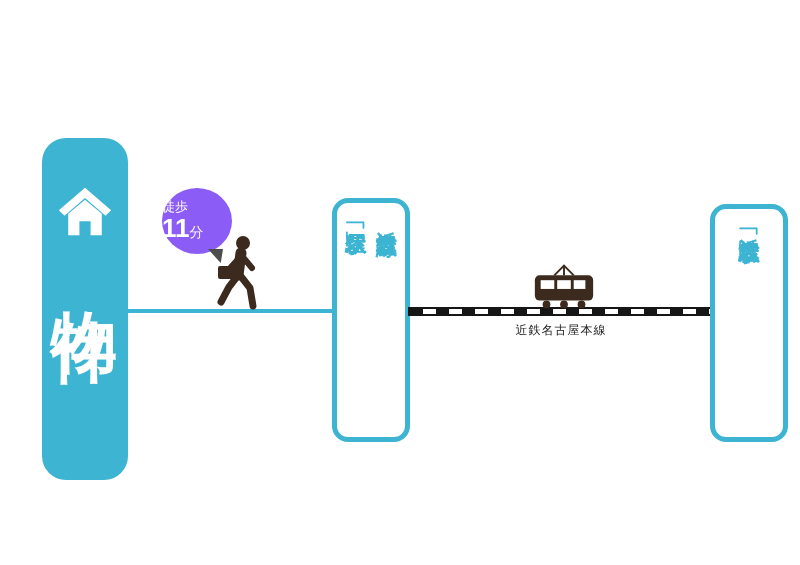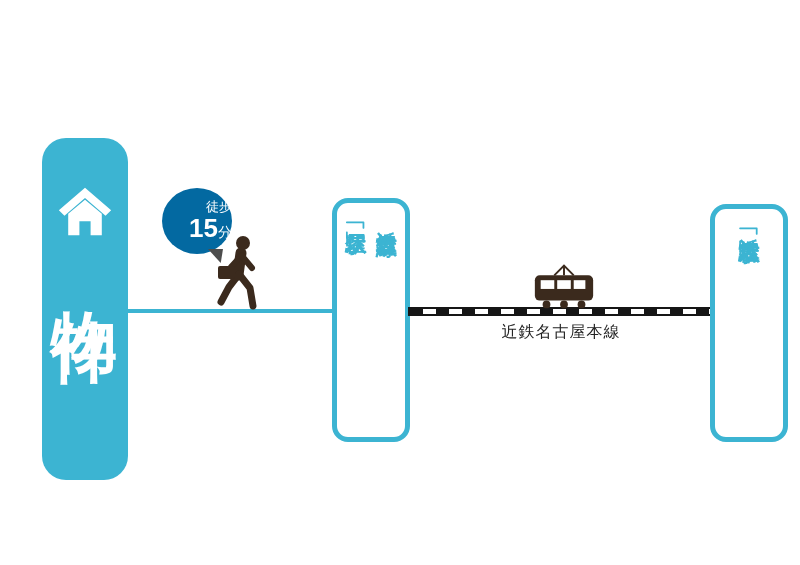--- a/index.html
+++ b/index.html
@@ -24,26 +24,26 @@
   .walk-line{
     position:absolute;left:126px;top:309px;width:208px;height:4px;background:#3CB4D2;
   }
   .railway-track{
     position:absolute;left:408px;top:307px;width:306px;height:9px;
     box-sizing:border-box;border:2px solid #161616;
     background:repeating-linear-gradient(90deg,#161616 0 13px,#ffffff 13px 26px);
   }
   .railway-label{
     position:absolute;left:408px;top:322px;width:306px;
-    text-align:center;font-size:16px;color:#222222;letter-spacing:1px;
+    text-align:center;font-size:12px;color:#222222;letter-spacing:1px;
   }
   
   .bubble{
-    position:absolute;background:#0369a1;border-radius:50%;
-    color:#ffffff;display:flex;flex-direction:column;align-items:flex-end;justify-content:center;
+    position:absolute;background:#8b5cf6;border-radius:50%;
+    color:#ffffff;display:flex;flex-direction:column;align-items:flex-start;justify-content:center;
     text-align:center;line-height:1.1;
   }
   .bubble.walk{left:162px;top:188px;width:70px;height:66px;}
   .bubble.ride{left:479px;top:211px;width:68px;height:64px;}
   .bubble-mode{font-size:13px;}
   .bubble-time .num{font-size:26px;font-weight:bold;}
   .bubble-time .unit{font-size:14px;}
   .bubble-tail{
     position:absolute;bottom:-9px;right:9px;width:15px;height:14px;background:#4D4D4D;
     clip-path:polygon(0 0,100% 0,85% 100%);
@@ -77,21 +77,21 @@
         <path d="M12 29 L30 14 L48 29 L48 52 L36 52 L36 37 L24 37 L24 52 L12 52 Z" fill="#ffffff"></path>
       </svg>
     </span>
     <div class="property-label">物件</div>
   </div>
 
   <div class="walk-line"></div>
 
   <div class="bubble walk">
     <div class="bubble-mode">徒歩</div>
-    <div class="bubble-time"><span class="num">15</span><span class="unit">分</span></div>
+    <div class="bubble-time"><span class="num">11</span><span class="unit">分</span></div>
     <div class="bubble-tail"></div>
   </div>
 
   <span class="person-icon">
     <svg viewBox="0 0 60 80" width="64" height="80" aria-hidden="true">
       <g fill="none" stroke="#3B2A1D" stroke-linecap="round" stroke-linejoin="round">
         <path d="M33 19 L30 41" stroke-width="11"></path>
         <path d="M31 40 L42 54 L45 72" stroke-width="7"></path>
         <path d="M31 40 L21 53 L13 68" stroke-width="7"></path>
         <path d="M33 22 L23 33" stroke-width="6"></path>

